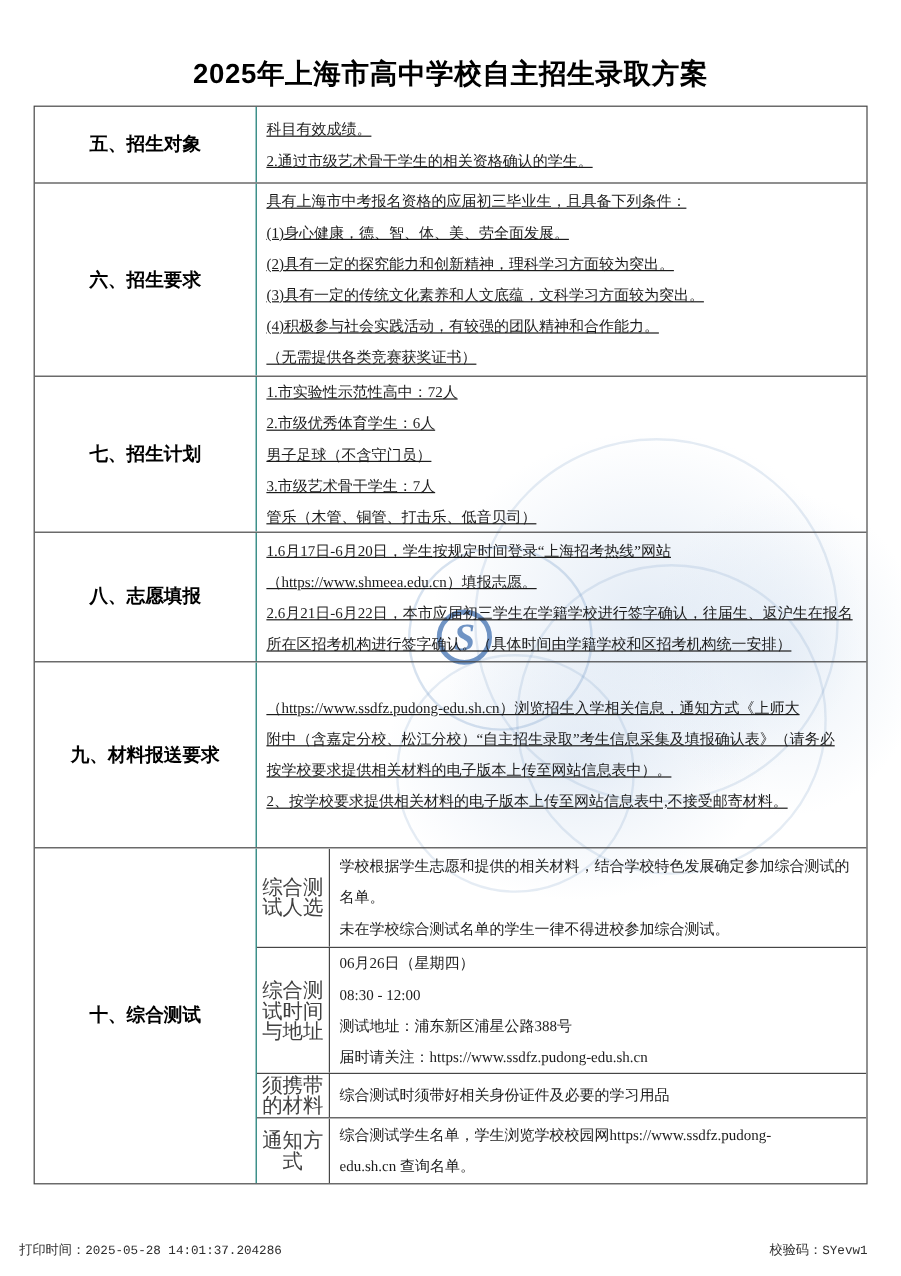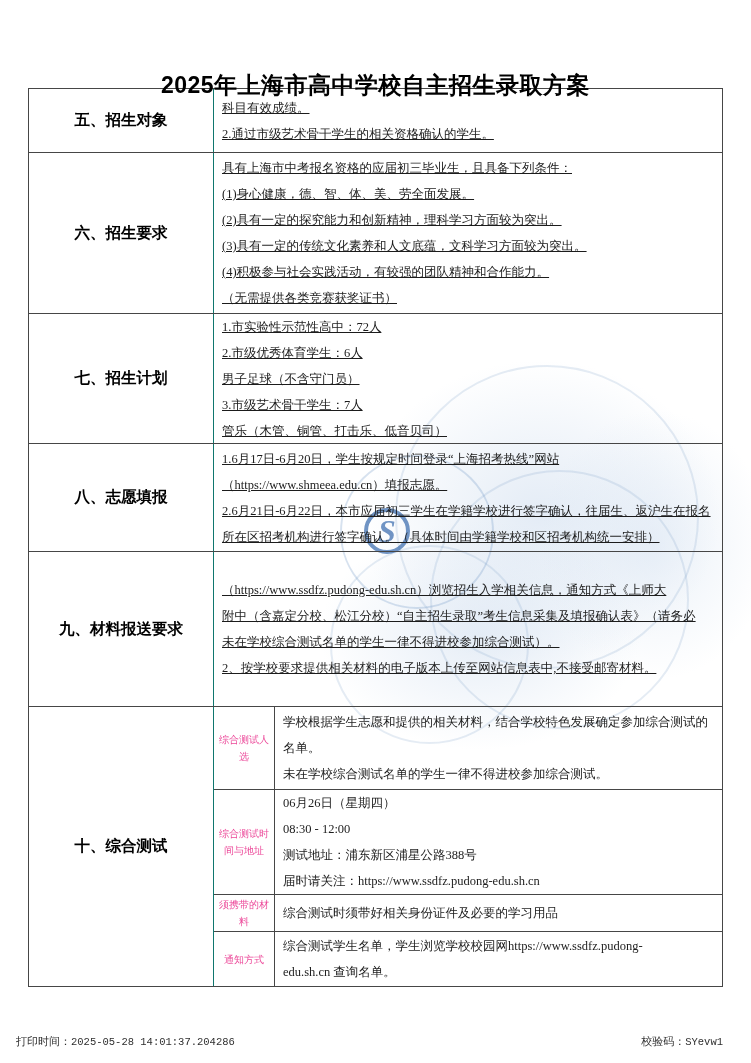--- a/index.html
+++ b/index.html
@@ -19,21 +19,21 @@
   .wm-r1{left:395px;top:365px;width:300px;height:300px;}
   .wm-r2{left:430px;top:470px;width:255px;height:255px;}
   .wm-r3{left:330px;top:545px;width:195px;height:195px;}
   .wm-r4{left:340px;top:455px;width:150px;height:150px;border-color:rgba(110,150,198,0.28);}
   .wm-emblem{position:absolute;left:362px;top:500px;opacity:0.8;}
 
   
   .title{
     position:absolute;top:46px;left:0;width:100%;text-align:center;
     font-family:"Liberation Sans","DejaVu Sans",sans-serif;font-weight:bold;
-    font-size:23px;color:#000;letter-spacing:0.5px;z-index:2;margin-top:24px;
+    font-size:23px;color:#000;letter-spacing:0.5px;z-index:2;
   }
 
   
   .doc-table{
     position:absolute;left:28px;top:88px;width:695px;height:899px;
     border:1px solid #464646;box-sizing:border-box;z-index:1;
     display:flex;flex-direction:column;
   }
   .row{display:flex;border-bottom:1px solid #464646;box-sizing:border-box;overflow:hidden;}
   .row:last-child{border-bottom:none;}
@@ -53,21 +53,21 @@
   .b{font-weight:bold;}
 
   
   .nested{flex:1;display:flex;flex-direction:column;padding:0;overflow:hidden;}
   .subrow{display:flex;border-bottom:1px solid #464646;box-sizing:border-box;overflow:hidden;}
   .subrow:last-child{border-bottom:none;flex:1;}
   .s1{height:83px;} .s2{height:105px;} .s3{height:37px;}
   .sub-label{
     flex:0 0 61px;border-right:1px solid #464646;box-sizing:border-box;
     display:flex;align-items:center;justify-content:center;text-align:center;
-    font-size:10px;line-height:17px;padding:2px;color:#ec4899;
+    font-size:17px;line-height:17px;padding:2px;color:#404040;
   }
   .sub-content{
     flex:1;display:flex;flex-direction:column;justify-content:center;
     padding:0 6px 0 8px;font-size:12.5px;line-height:26px;overflow:hidden;
   }
 
   
   .footer{position:absolute;left:0;top:1034px;width:100%;font-size:11px;color:#2e2e2e;z-index:2;}
   .footer-left{position:absolute;left:16px;white-space:nowrap;}
   .footer-right{position:absolute;right:28px;white-space:nowrap;}
@@ -135,21 +135,21 @@
         <div class="line">2.6月21日-6月22日，本市应届初三学生在学籍学校进行签字确认，往届生、返沪生在报名</div>
         <div class="line">所在区招考机构进行签字确认。（具体时间由学籍学校和区招考机构统一安排）</div>
       </div>
     </div>
 
     <div class="row r9">
       <div class="label-cell">九、材料报送要求</div>
       <div class="content-cell">
         <div class="line">（https://www.ssdfz.pudong-edu.sh.cn）浏览招生入学相关信息，通知方式《上师大</div>
         <div class="line">附中（含嘉定分校、松江分校）“自主招生录取”考生信息采集及填报确认表》（请务必</div>
-        <div class="line">未在学校综合测试名单的学生一律不得进校参加综合测试）。</div>
+        <div class="line">按学校要求提供相关材料的电子版本上传至网站信息表中）。</div>
         <div class="line">2、按学校要求提供相关材料的电子版本上传至网站信息表中,不接受邮寄材料。</div>
       </div>
     </div>
 
     <div class="row r10">
       <div class="label-cell">十、综合测试</div>
       <div class="nested">
 
         <div class="subrow s1">
           <div class="sub-label">综合测试人选</div>

